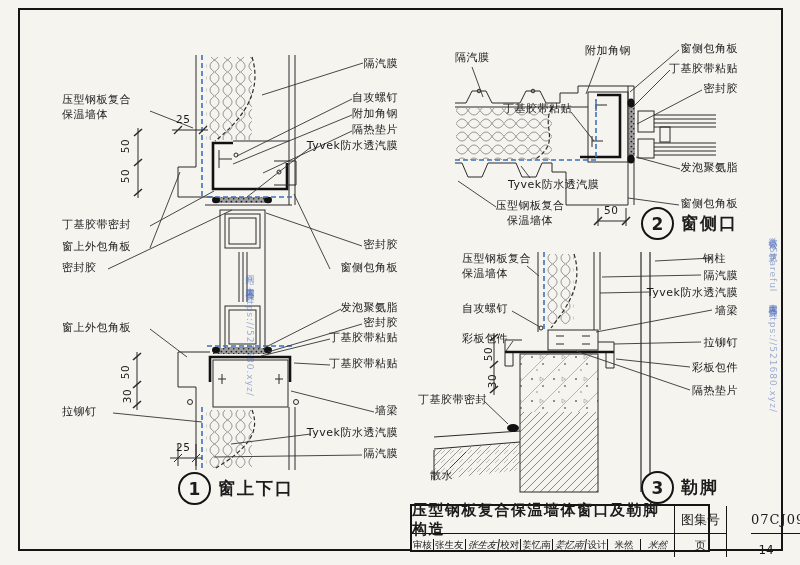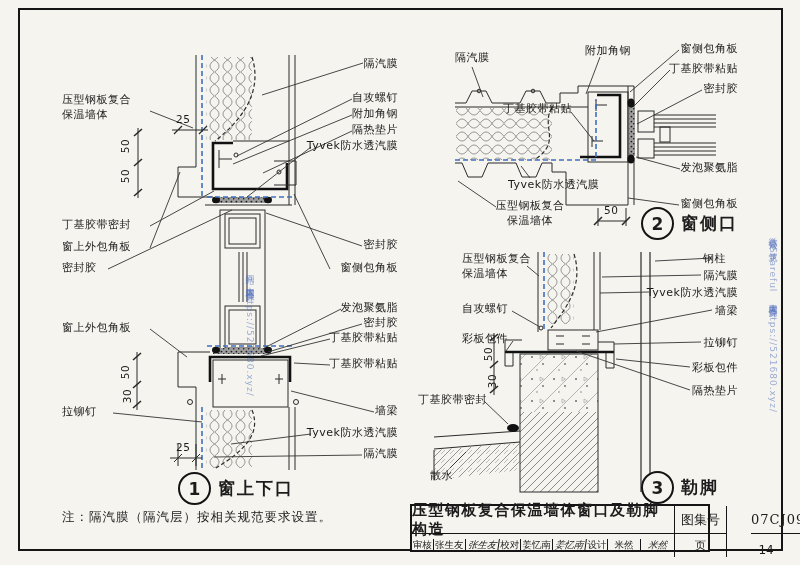--- a/index.html
+++ b/index.html
@@ -307,21 +307,20 @@
   </div>
   <div class="cap" style="left:641px;top:207px">
     <div class="cap-circle">2</div>
     <div class="cap-text">窗侧口</div>
   </div>
   <div class="cap" style="left:641px;top:471px">
     <div class="cap-circle">3</div>
     <div class="cap-text">勒脚</div>
   </div>
 
-  <div class="note">注：隔汽膜（隔汽层）按相关规范要求设置。</div>
 
   <div class="wm" style="left:243px;top:268px;height:250px">网站：大熊工程资源 https://521680.xyz/</div>
   <div class="wm" style="left:766px;top:230px;height:310px">微信公众号：筑龙Shareful  大熊工程资源 https://521680.xyz/</div>
 
   <div class="tb">
     <div class="tb-title">压型钢板复合保温墙体窗口及勒脚构造</div>
     <div class="tb-atlas-label">图集号</div>
     <div class="tb-atlas-no">07CJ09</div>
     <div class="tb-credits">
       <span class="cred-role">审核</span>

